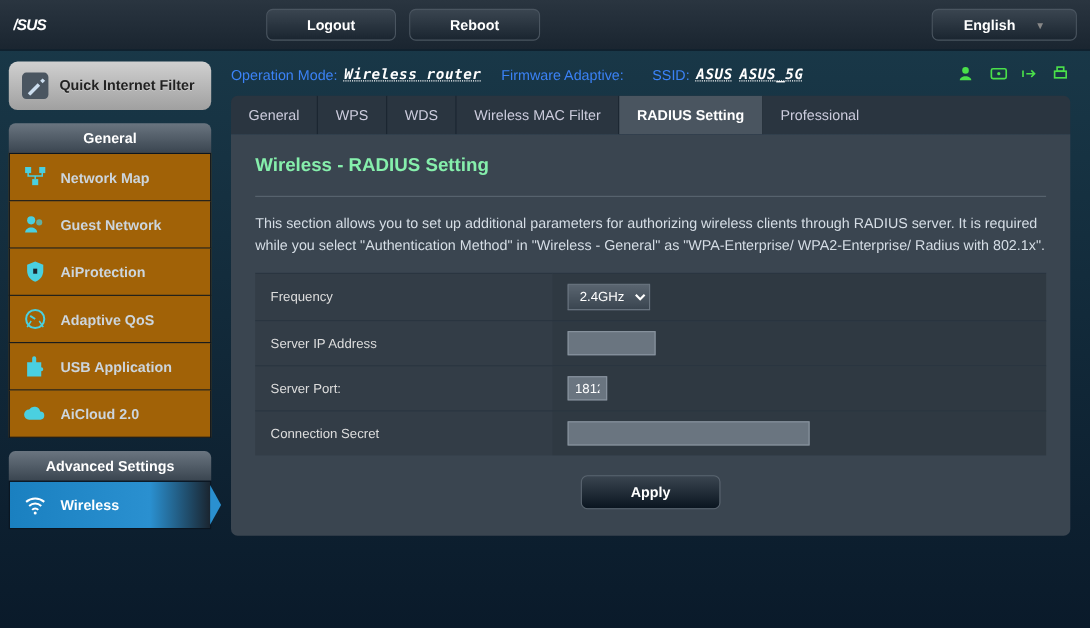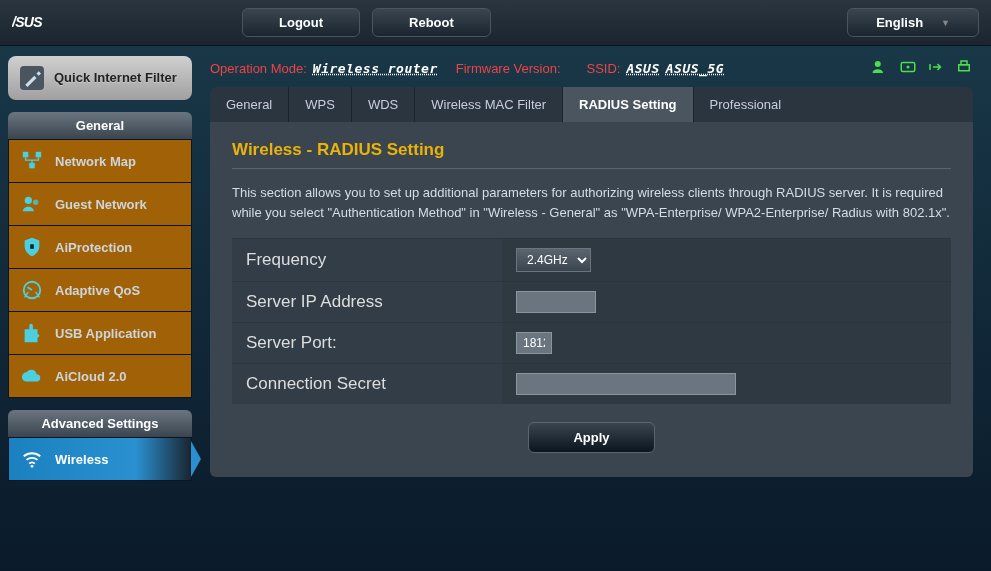--- a/index.html
+++ b/index.html
@@ -22,40 +22,40 @@
     .section-header { background: linear-gradient(180deg, #6a7580 0%, #3a4550 100%); border-radius: 6px 6px 0 0; padding: 6px 12px; text-align: center; font-weight: bold; color: #fff; font-size: 13px; margin-top: 4px; }
     .nav-item { background: #a16207; border: 1px solid #0a1520; border-top: none; padding: 10px 12px; display: flex; align-items: center; gap: 12px; cursor: pointer; font-weight: bold; color: #ccd5dd; }
     .nav-item.first { border-top: 1px solid #0a1520; }
     .nav-item.active { background: linear-gradient(90deg, #1a80c0 0%, #2a90d0 70%, #1a2530 100%); color: #fff; position: relative; }
     .nav-item.active::after { content: ""; position: absolute; right: -10px; top: 50%; transform: translateY(-50%); border-left: 10px solid #2a90d0; border-top: 18px solid transparent; border-bottom: 18px solid transparent; }
     .nav-icon { width: 22px; height: 22px; display: flex; align-items: center; justify-content: center; }
     .nav-icon svg { width: 22px; height: 22px; }
     
     .main { flex: 1; padding: 12px 18px 12px 10px; overflow-y: auto; }
     .info-row { font-size: 13px; color: #fff; margin-bottom: 8px; display: flex; align-items: center; gap: 6px; }
-    .info-row .label { color: #ef4444; }
+    .info-row .label { color: #3b82f6; }
     .info-row .val { font-weight: bold; text-decoration: underline dotted; font-style: italic; font-family: monospace; letter-spacing: 0.5px; }
     .info-row .ssid { margin-left: 20px; }
     .status-icons { margin-left: auto; display: flex; gap: 10px; align-items: center; }
     .status-icons svg { width: 18px; height: 18px; }
     
     .tabs { display: flex; background: #2a3540; border-radius: 6px 6px 0 0; overflow: hidden; margin-top: 6px; }
     .tab { padding: 10px 16px; cursor: pointer; color: #ccd; font-size: 13px; border-right: 1px solid #1a2530; }
     .tab.active { background: #4a5560; color: #fff; font-weight: bold; }
     .tab:last-child { border-right: none; }
     
     .content-panel { background: #3a4550; border-radius: 0 0 6px 6px; padding: 18px 22px 24px 22px; }
-    .panel-title { font-size: 17px; font-weight: bold; color: #eab308; margin-bottom: 8px; }
+    .panel-title { font-size: 17px; font-weight: bold; color: #86efac; margin-bottom: 18px; }
     .panel-hr { border: none; border-top: 1px solid #5a6570; margin-bottom: 14px; }
     .panel-desc { font-size: 13px; color: #d5dde5; line-height: 1.5; margin-bottom: 16px; }
     
     .form-table { width: 100%; border-collapse: collapse; }
     .form-table tr { border-top: 1px solid #2a3540; }
     .form-table td { padding: 9px 14px; vertical-align: middle; }
-    .form-table td.lbl { width: 270px; background: #333d47; color: #ddd; font-size: 17px; }
+    .form-table td.lbl { width: 270px; background: #333d47; color: #ddd; font-size: 12px; }
     .form-table td.ctl { background: #2f3942; }
     .form-select { background: linear-gradient(180deg, #5a6570 0%, #3a4550 100%); border: 1px solid #6a7580; color: #fff; padding: 3px 6px; font-size: 12px; }
     .form-input { background: #6a7580; border: 1px solid #8a95a0; color: #fff; padding: 3px 6px; font-size: 12px; width: 80px; }
     .form-input.wide { width: 220px; }
     .form-input.mid { width: 36px; }
     
     .apply-row { text-align: center; padding-top: 18px; }
     .apply-btn { background: linear-gradient(180deg, #3a4550 0%, #0a1520 100%); border: 1px solid #5a6570; border-radius: 6px; padding: 7px 44px; color: #fff; font-weight: bold; cursor: pointer; font-size: 13px; }
   </style>
 </head>
@@ -159,21 +159,21 @@
           </span>
         <span>Wireless</span>
       </div>
     </div>
   </div>
 
   <div class="main">
     <div class="info-row">
       <span class="label">Operation Mode:</span>
       <span class="val">Wireless router</span>
-      <span class="label" style="margin-left:12px">Firmware Version:</span>
+      <span class="label" style="margin-left:12px">Firmware Adaptive:</span>
       <span class="label ssid">SSID:</span>
       <span class="val">ASUS</span>
       <span class="val">ASUS_5G</span>
       <div class="status-icons">
         <span><svg viewBox="0 0 24 24">
               <circle cx="9" cy="8" r="4" fill="#4ae04a"></circle>
               <path d="M2 20c0-3 3-5 7-5s7 2 7 5" fill="#4ae04a"></path>
             </svg></span>
         <span><svg viewBox="0 0 24 24">
               <rect x="3" y="6" width="18" height="12" rx="2" fill="none" stroke="#4ae04a" stroke-width="2"></rect>

